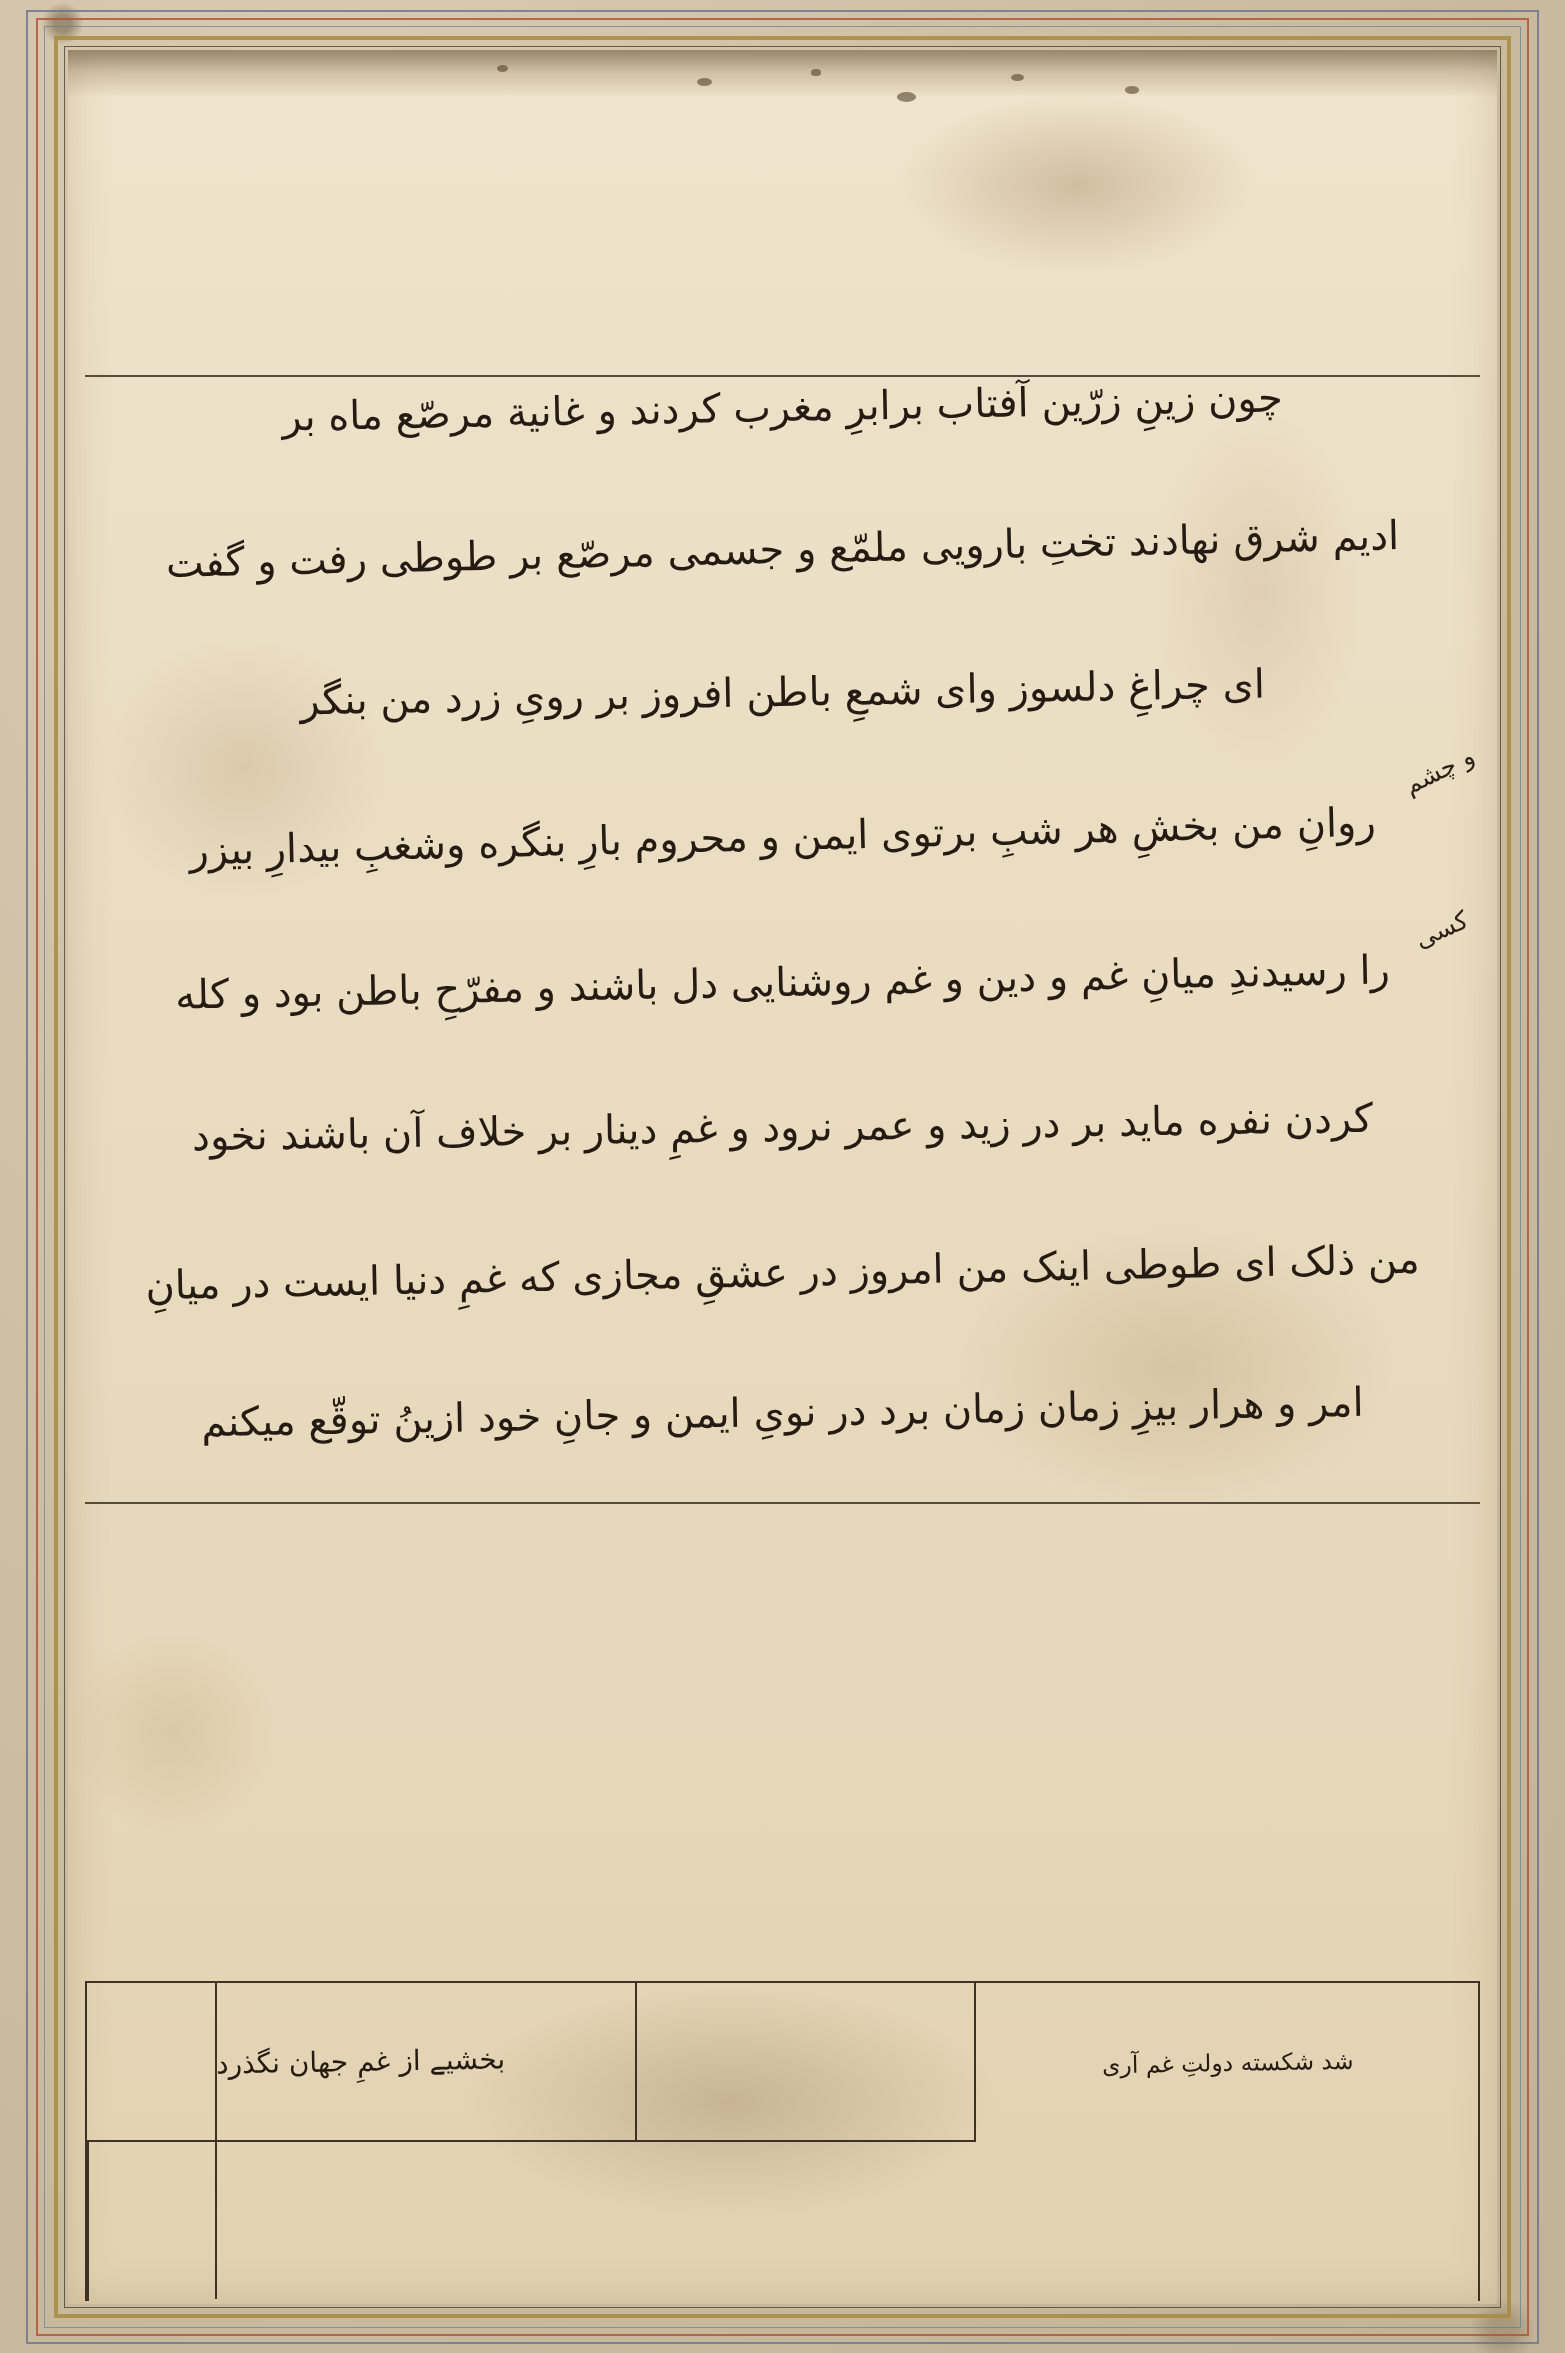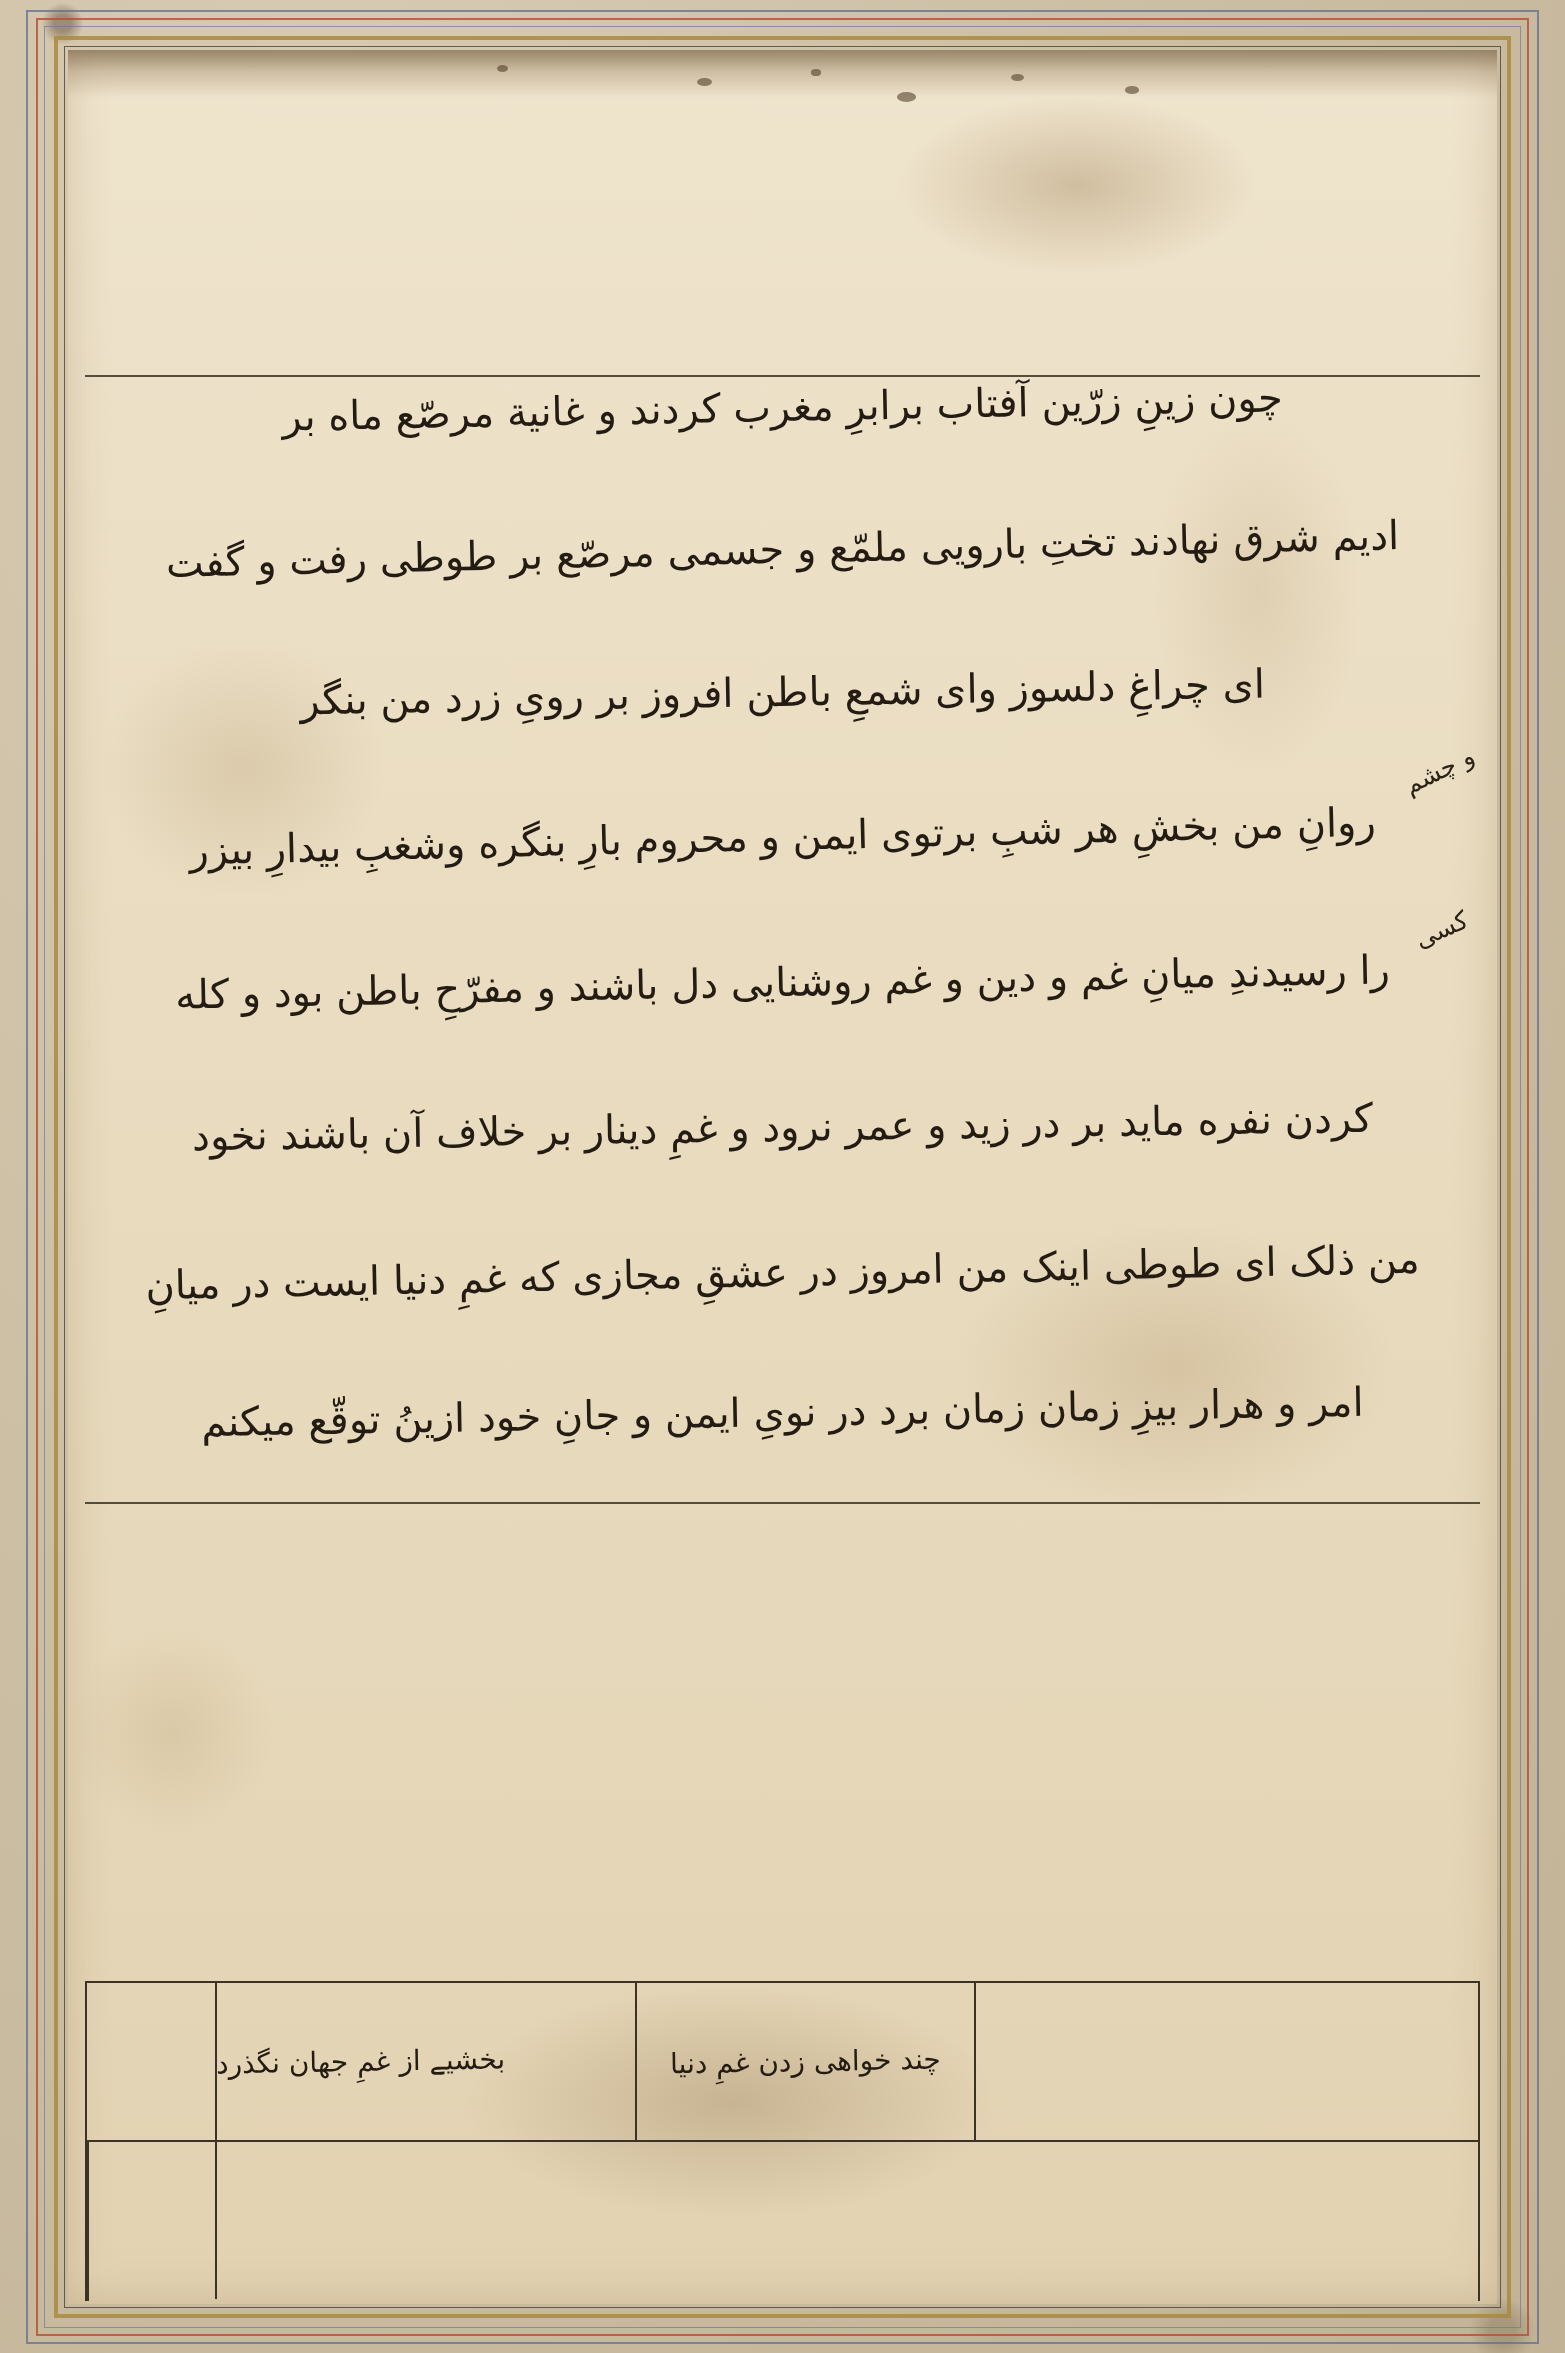--- a/index.html
+++ b/index.html
@@ -242,24 +242,24 @@
     <div class="margin-note mn1">و چشم</div>
     <div class="margin-note mn2">کسی</div>
 
     <div class="table-lead"></div>
 
     <div class="table">
       <div class="cell">
           <span class="txt">بخشیے از غمِ جهان نگذرد</span>
         </div>
       <div class="cell">
-          <span class="txt">چند خواهی زدن غمِ دنیا</span>
-        </div>
-      <div class="cell">
           <span class="txt"></span>
+        </div>
+      <div class="cell r2 small">
+          <span class="txt">شد شکسته دولتِ غم آری</span>
         </div>
       <div class="cell r2 small">
           <span class="txt"></span>
         </div>
     </div>
 
   </div>
 </div>
 
 

